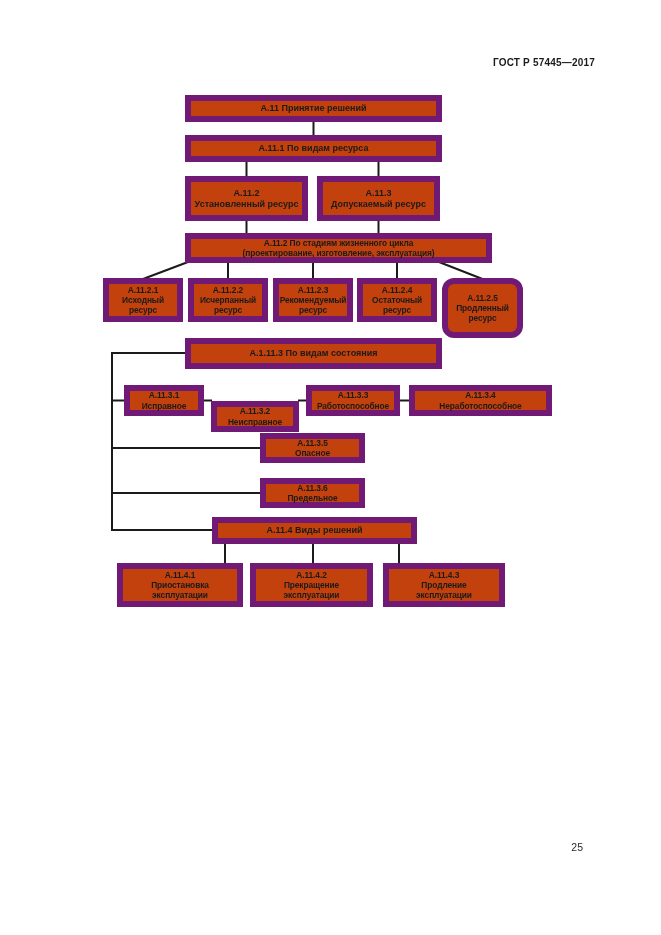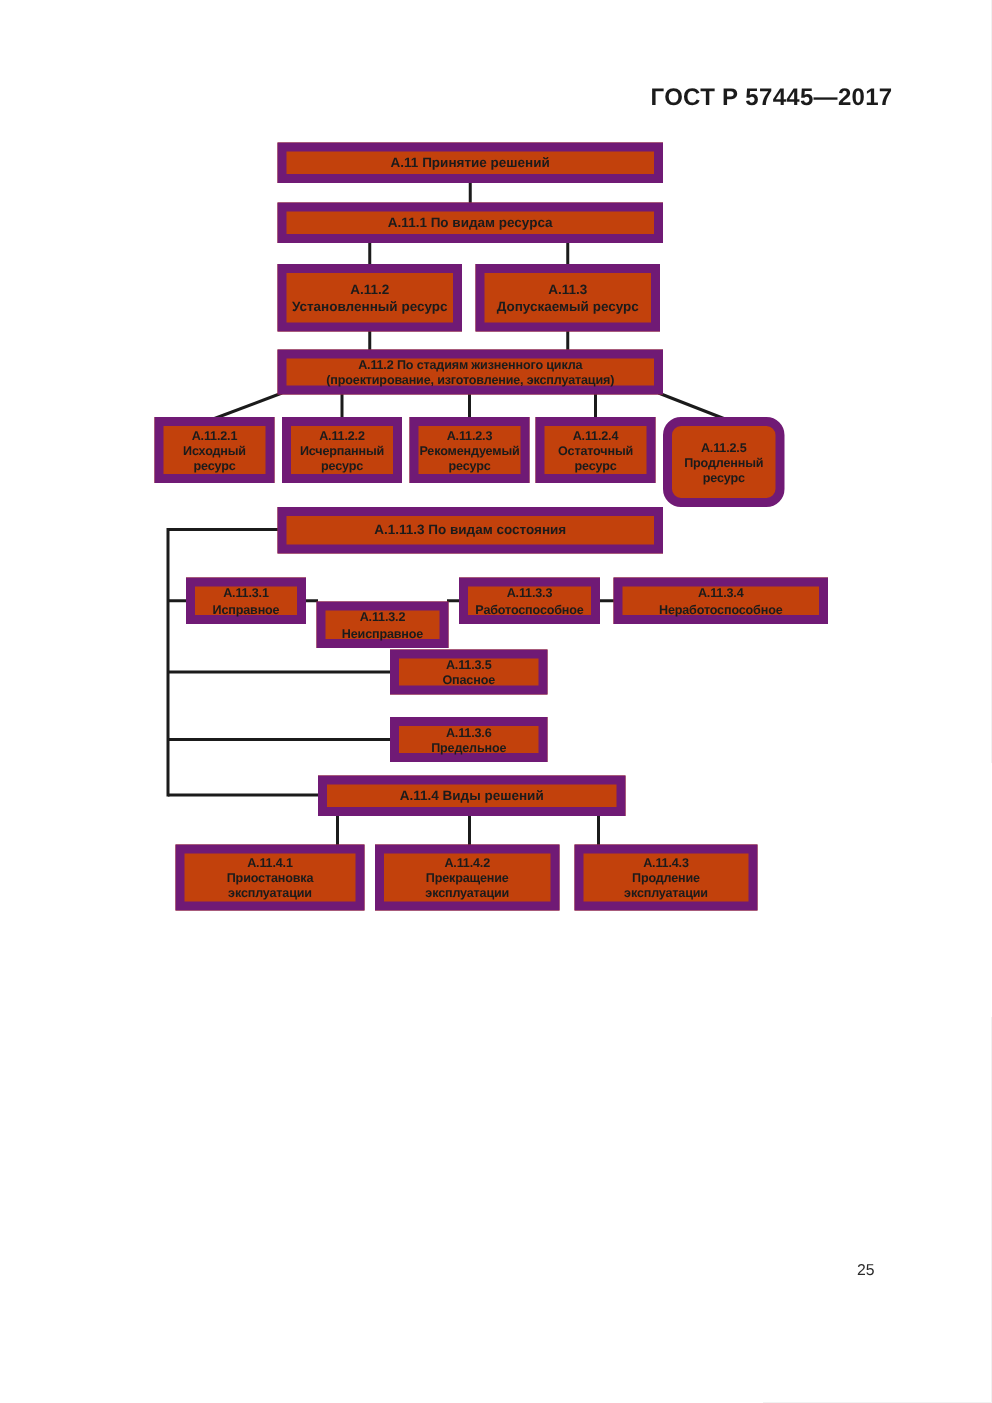--- a/index.html
+++ b/index.html
@@ -11,21 +11,21 @@
     height: 935px;
     background: #ffffff;
     margin: 0 auto;
     overflow: hidden;
     color: #1b1b1b;
   }
   .doc-header {
     position: absolute;
     top: 57px;
     right: 66px;
-    font-size: 16px;
+    font-size: 10px;
     font-weight: bold;
     letter-spacing: 0.2px;
     white-space: nowrap;
   }
   .node {
     position: absolute;
     border: 6px solid #701a75;
     background: #c2410c;
     display: flex;
     align-items: center;
@@ -58,21 +58,21 @@
     top: 841px;
     right: 78px;
     font-size: 10.5px;
     color: #2a2a2a;
   }
   
   #n-a11        { left:185px; top: 95px; width:257px; height:27px; }
   #n-a11_1      { left:185px; top:135px; width:257px; height:27px; }
   #n-a11_2      { left:185px; top:176px; width:123px; height:45px; }
   #n-a11_3      { left:317px; top:176px; width:123px; height:45px; }
-  #n-a11_2s     { left:185px; top:233px; width:257px; height:30px;text-align:center; }
+  #n-a11_2s     { left:185px; top:233px; width:307px; height:30px;text-align:center; }
   #n-a11_2_1    { left:103px; top:278px; width:80px;  height:44px; }
   #n-a11_2_2    { left:188px; top:278px; width:80px;  height:44px; }
   #n-a11_2_3    { left:273px; top:278px; width:80px;  height:44px; }
   #n-a11_2_4    { left:357px; top:278px; width:80px;  height:44px; }
   #n-a11_2_5    { left:442px; top:278px; width:81px;  height:60px;border-radius:12px; }
   #n-a1_11_3    { left:185px; top:338px; width:257px; height:31px; }
   #n-a11_3_1    { left:124px; top:385px; width:80px;  height:31px; }
   #n-a11_3_2    { left:211px; top:401px; width:88px;  height:31px; }
   #n-a11_3_3    { left:306px; top:385px; width:94px;  height:31px; }
   #n-a11_3_4    { left:409px; top:385px; width:143px; height:31px; }

